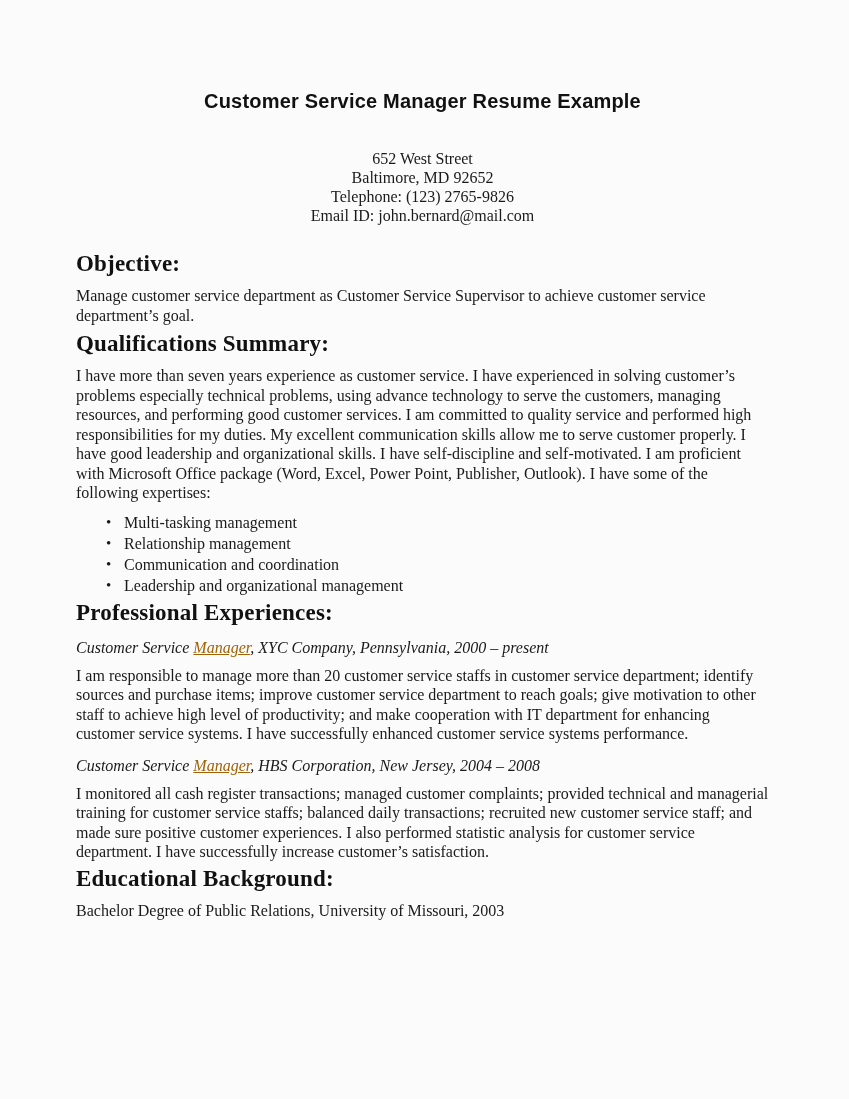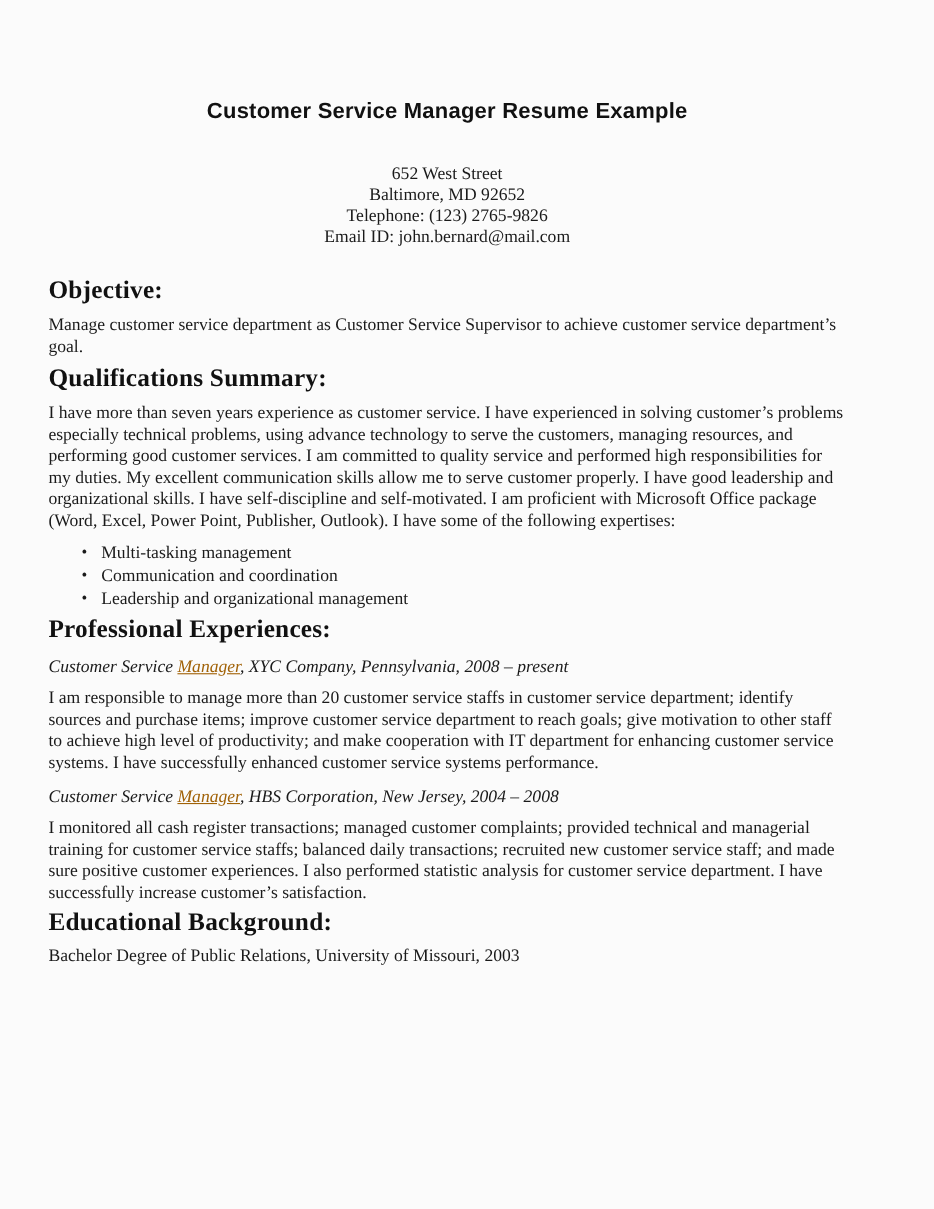--- a/index.html
+++ b/index.html
@@ -7,21 +7,21 @@
     width: 849px;
     height: 1099px;
     background: #fbfbfb;
     font-family: "Liberation Serif", serif;
     color: #1a1a1a;
     overflow: hidden;
   }
   .page {
     width: 849px;
     height: 1099px;
-    padding: 90px 80px 40px 44px;
+    padding: 90px 80px 40px 76px;
   }
   .doc-title {
     font-family: "Liberation Sans", sans-serif;
     font-weight: bold;
     font-size: 20px;
     text-align: center;
     letter-spacing: 0.2px;
     color: #111;
     margin-bottom: 36px;
   }
@@ -97,30 +97,31 @@
   <div class="section">
     <div class="section-heading">Objective:</div>
     <p class="body-text">Manage customer service department as Customer Service Supervisor to achieve customer service department’s goal.</p>
   </div>
 
   <div class="section">
     <div class="section-heading">Qualifications Summary:</div>
     <p class="body-text">I have more than seven years experience as customer service. I have experienced in solving customer’s problems especially technical problems, using advance technology to serve the customers, managing resources, and performing good customer services. I am committed to quality service and performed high responsibilities for my duties. My excellent communication skills allow me to serve customer properly. I have good leadership and organizational skills. I have self-discipline and self-motivated. I am proficient with Microsoft Office package (Word, Excel, Power Point, Publisher, Outlook). I have some of the following expertises:</p>
     <ul class="expertise-list">
       <li>Multi-tasking management</li>
+      <li>Relationship management</li>
       <li>Communication and coordination</li>
       <li>Leadership and organizational management</li>
     </ul>
   </div>
 
   <div class="section">
     <div class="section-heading">Professional Experiences:</div>
 
     <div class="job">
-      <div class="job-title"><span>Customer Service </span><a href="#">Manager</a><span>, XYC Company, Pennsylvania, 2008 – present</span></div>
+      <div class="job-title"><span>Customer Service </span><a href="#">Manager</a><span>, XYC Company, Pennsylvania, 2000 – present</span></div>
       <p class="job-desc">I am responsible to manage more than 20 customer service staffs in customer service department; identify sources and purchase items; improve customer service department to reach goals; give motivation to other staff to achieve high level of productivity; and make cooperation with IT department for enhancing customer service systems. I have successfully enhanced customer service systems performance.</p>
     </div>
 
     <div class="job">
       <div class="job-title"><span>Customer Service </span><a href="#">Manager</a><span>, HBS Corporation, New Jersey, 2004 – 2008</span></div>
       <p class="job-desc">I monitored all cash register transactions; managed customer complaints; provided technical and managerial training for customer service staffs; balanced daily transactions; recruited new customer service staff; and made sure positive customer experiences. I also performed statistic analysis for customer service department. I have successfully increase customer’s satisfaction.</p>
     </div>
   </div>
 
   <div class="section">

